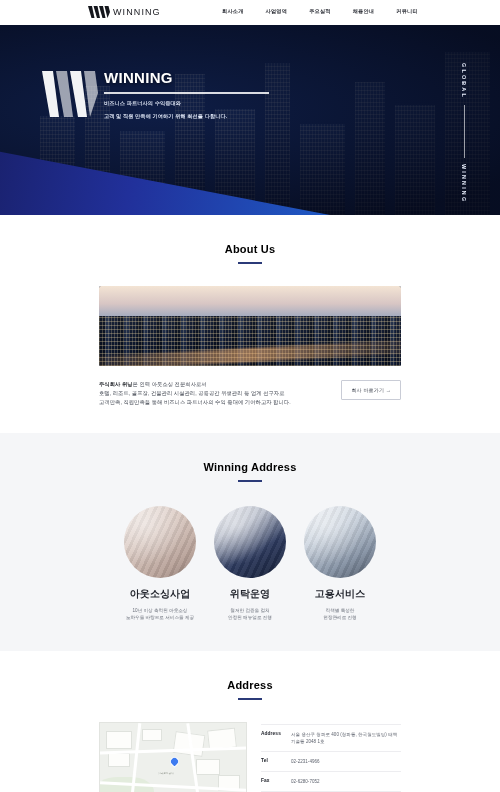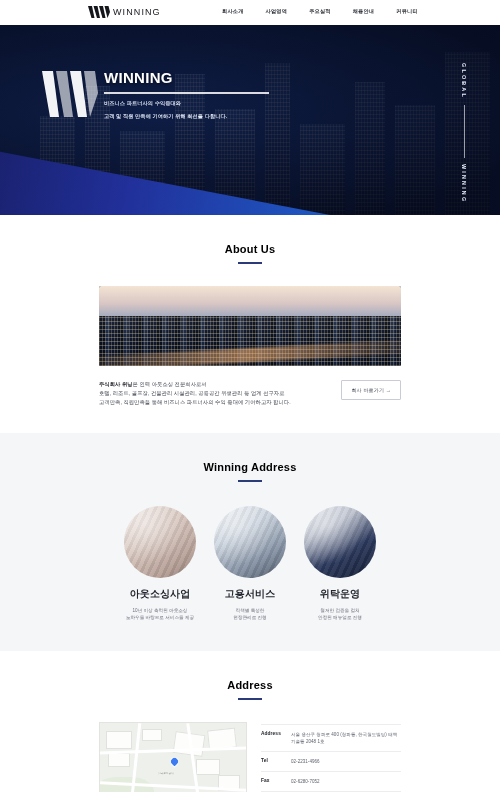--- a/index.html
+++ b/index.html
@@ -208,38 +208,38 @@
           </div>
         <div class="card-title">아웃소싱사업</div>
         <div class="card-desc">
           <div>10년 이상 축적된 아웃소싱</div>
           <div>노하우를 바탕으로 서비스를 제공</div>
         </div>
       </div>
 
 
       <div class="card">
+        <div class="card-circle c3">
+            <div class="sheen"></div>
+          </div>
+        <div class="card-title">위탁운영</div>
+        <div class="card-desc">
+          <div>철저한 검증을 걸쳐</div>
+          <div>안정된 매뉴얼로 진행</div>
+        </div>
+      </div>
+
+      <div class="card">
         <div class="card-circle c4">
             <div class="sheen"></div>
           </div>
         <div class="card-title">고용서비스</div>
         <div class="card-desc">
           <div>직책별 특성한</div>
           <div>현장관리로 진행</div>
-        </div>
-      </div>
-
-      <div class="card">
-        <div class="card-circle c3">
-            <div class="sheen"></div>
-          </div>
-        <div class="card-title">위탁운영</div>
-        <div class="card-desc">
-          <div>철저한 검증을 걸쳐</div>
-          <div>안정된 매뉴얼로 진행</div>
         </div>
       </div>
 
     </div>
   </div>
 
   <div class="contact">
     <div class="section-title">Address</div>
     <div class="section-bar"></div>
     <div class="contact-wrap">

